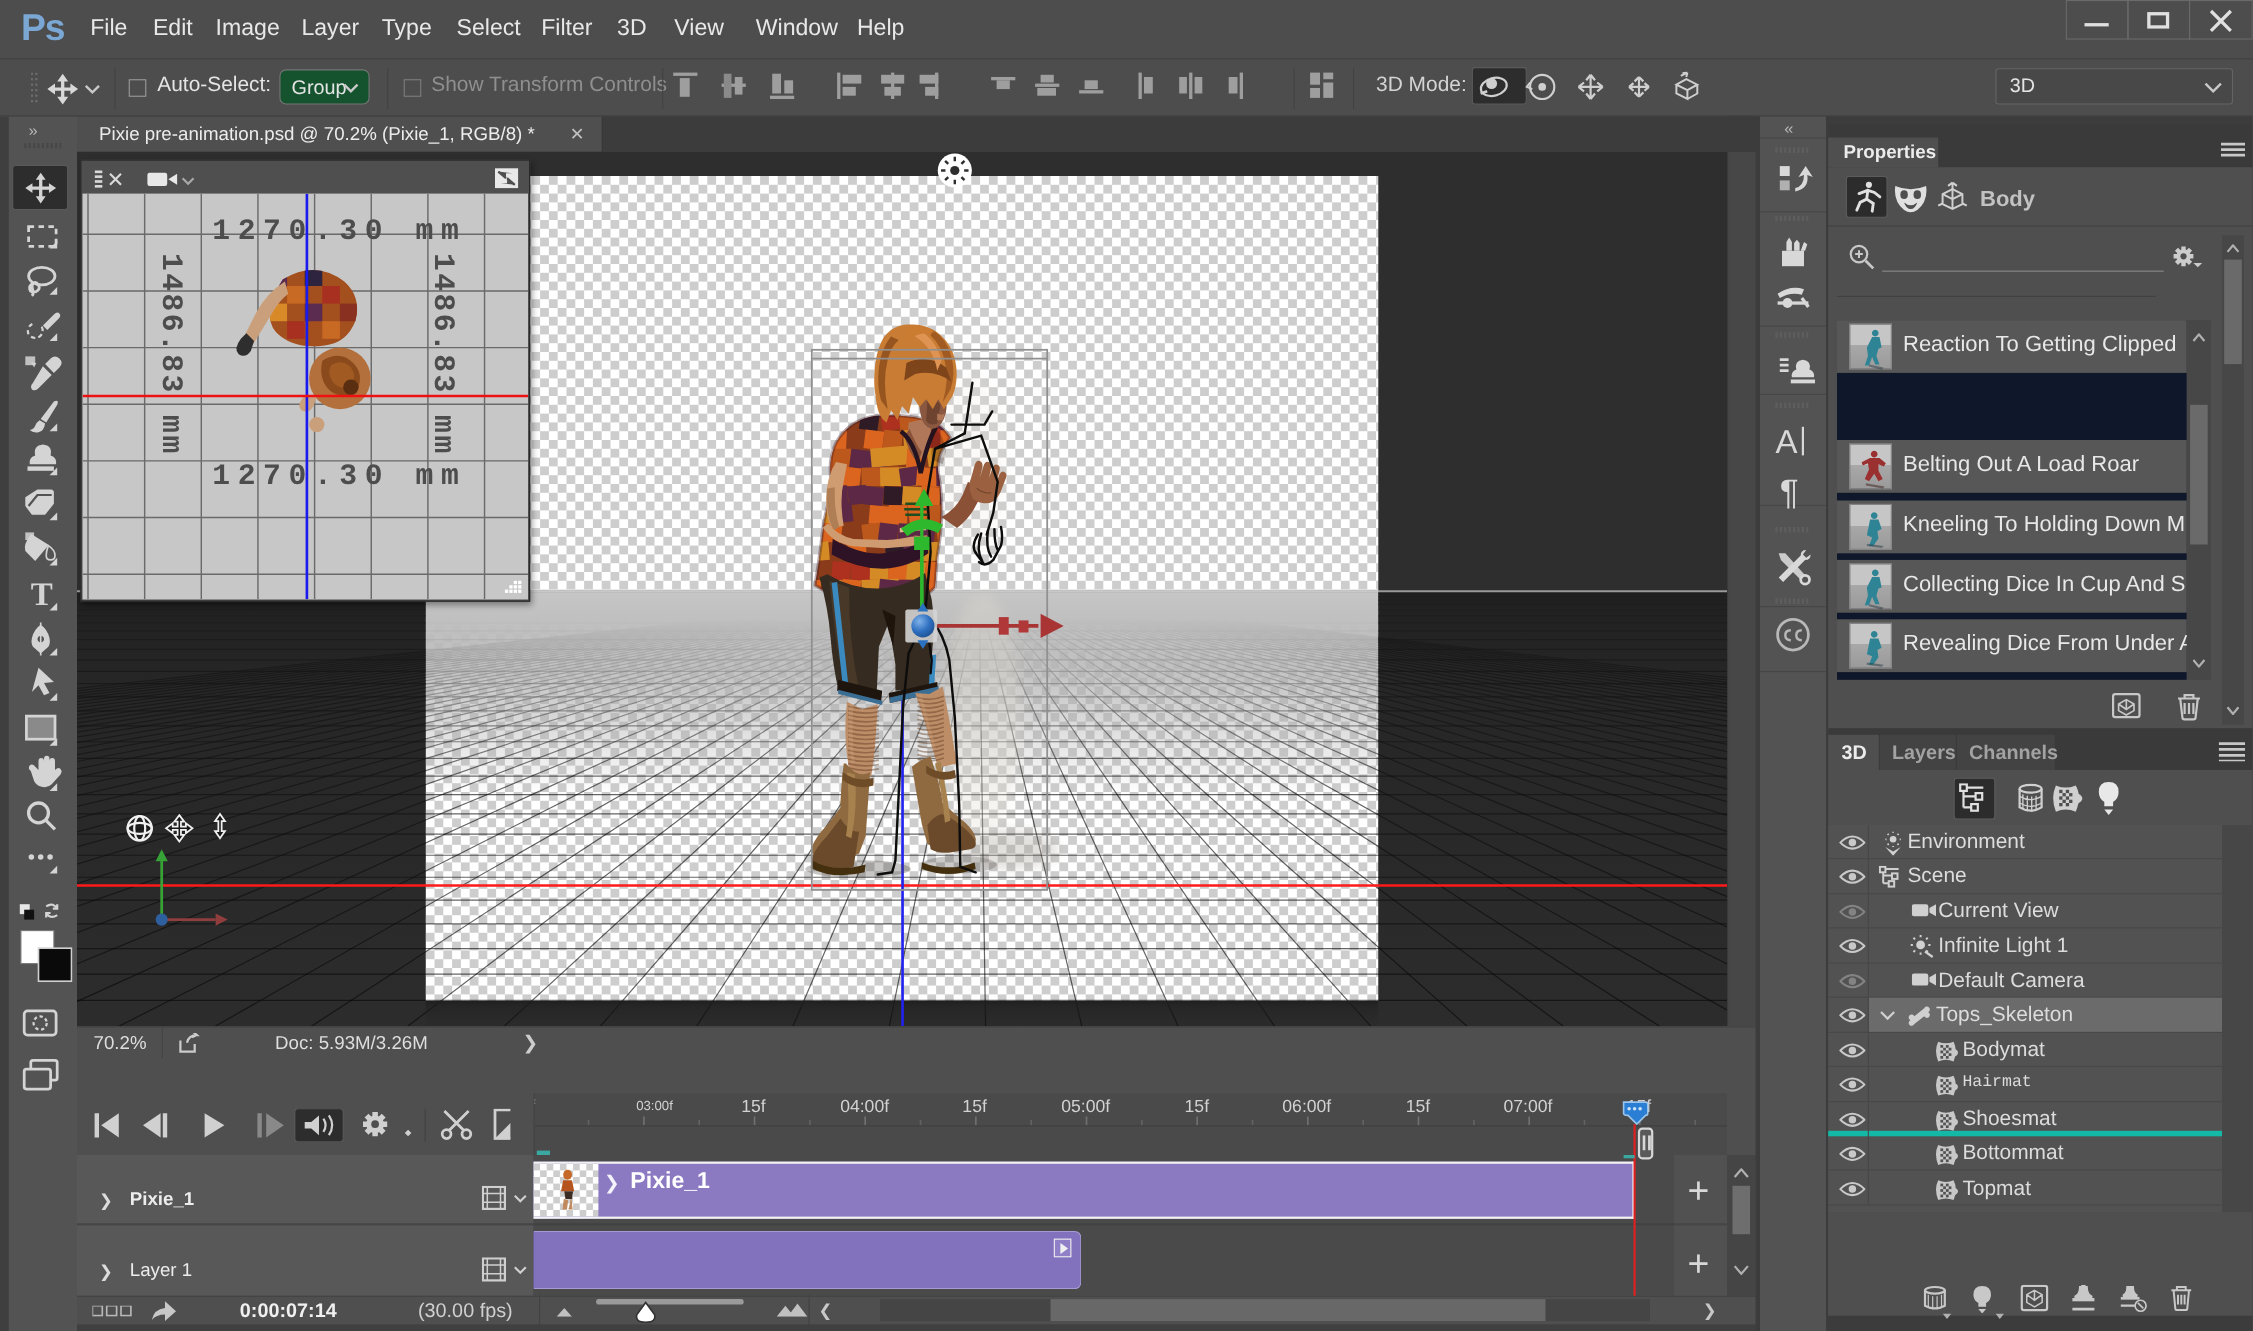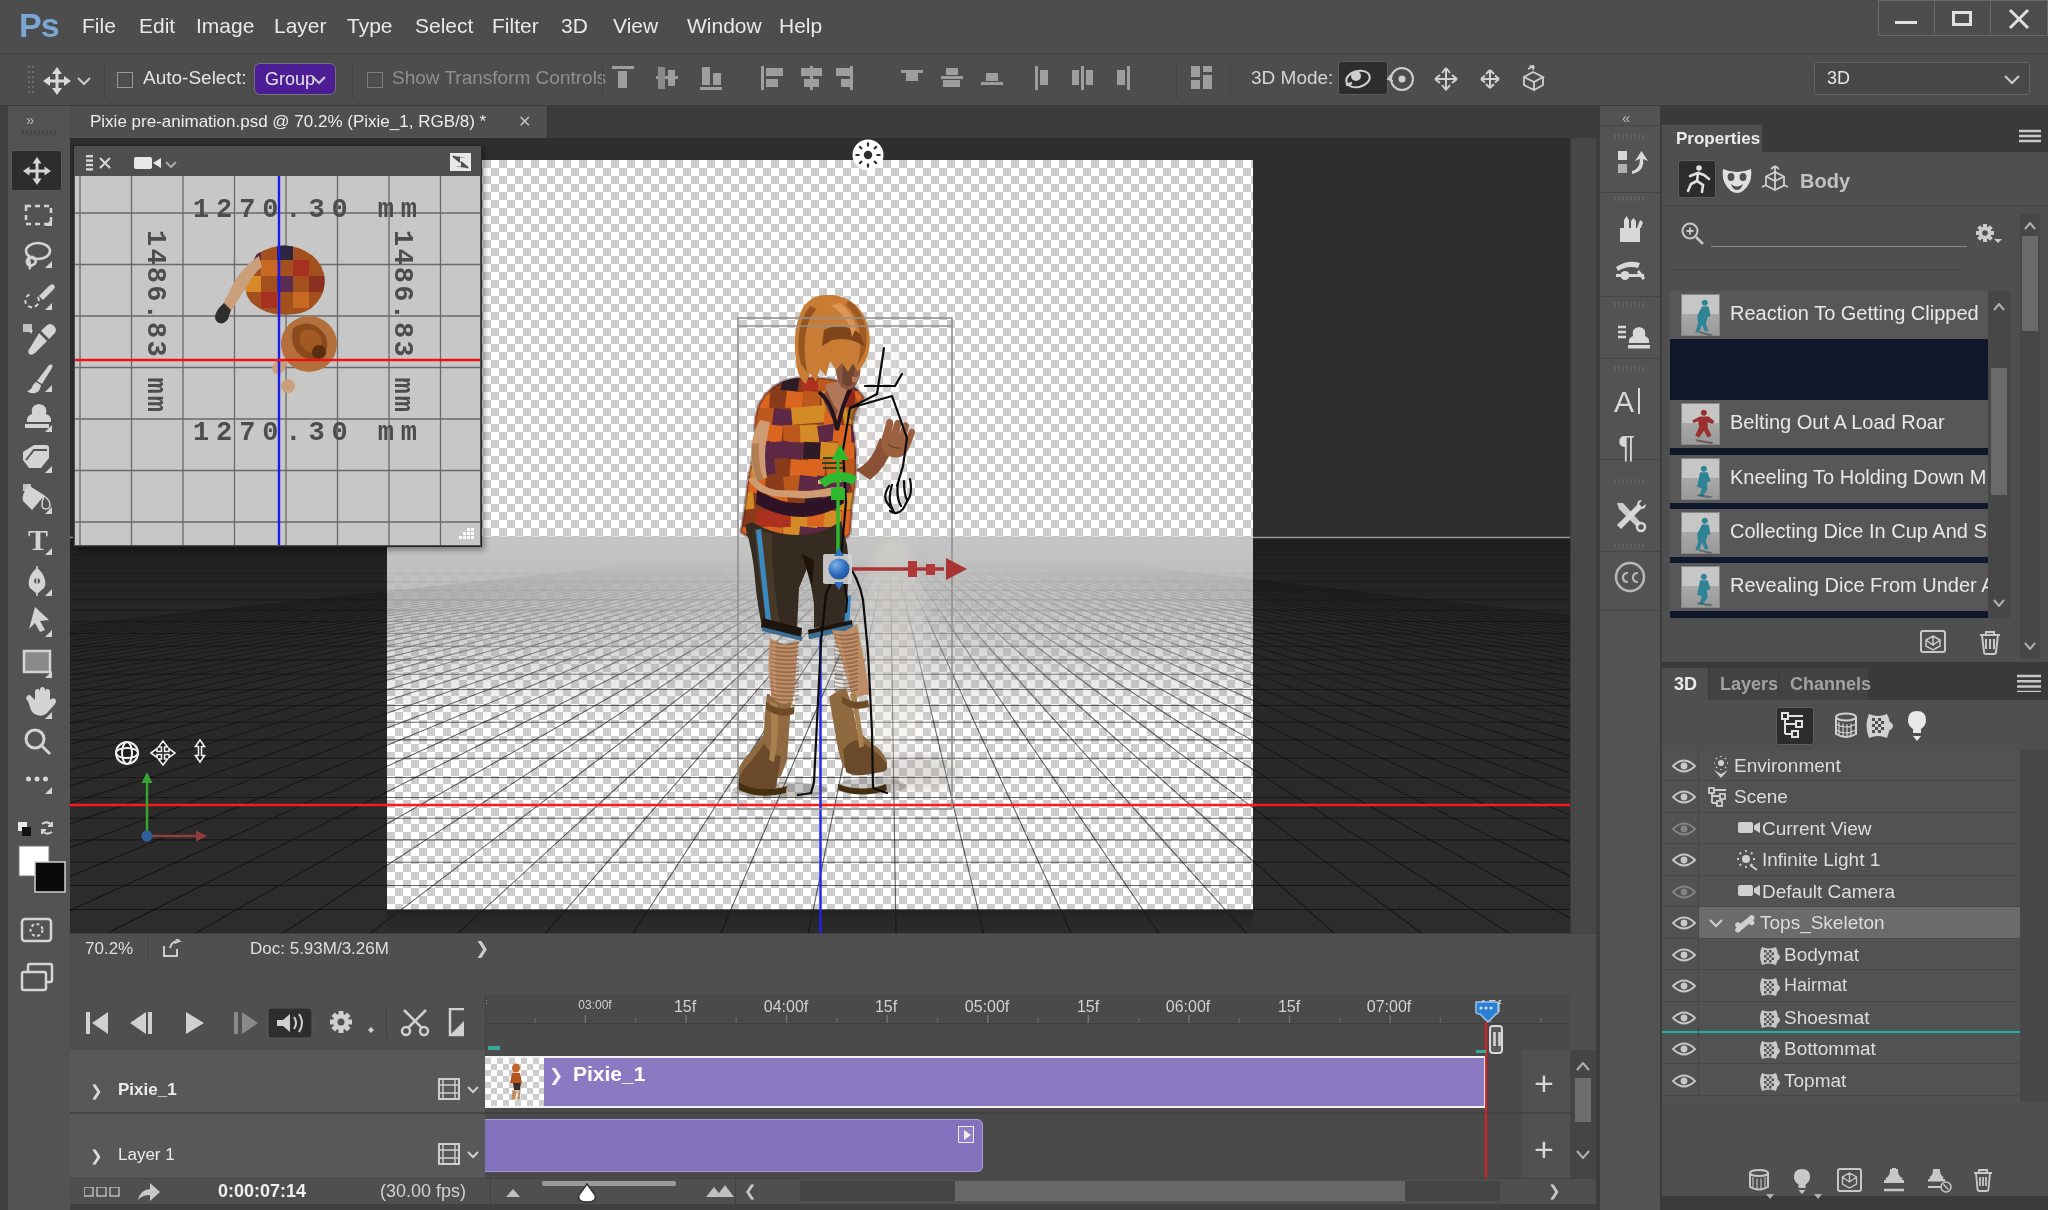--- a/index.html
+++ b/index.html
@@ -58,21 +58,21 @@
       </svg>
   <svg class="abs" style="left:42px;top:12px;" width="30" height="30" viewBox="0 0 30 30">
         <path d="M15 1 l5 7 h-3.5 v5.5 h5.5 v-3.5 l7 5 l-7 5 v-3.5 h-5.5 v5.5 h3.5 l-5 7 l-5 -7 h3.5 v-5.5 h-5.5 v3.5 l-7 -5 l7 -5 v3.5 h5.5 v-5.5 h-3.5 Z" fill="#d8d8d8"></path>
       </svg>
   <svg class="abs" style="left:76px;top:22px;" width="16" height="10">
         <path d="M2 2 L8 8 L14 2" stroke="#c8c8c8" stroke-width="2.2" fill="none"></path>
       </svg>
   <div class="abs" style="left:104px;top:8px;width:1px;height:37px;background:#424242;"></div>
   <div class="abs" style="left:117px;top:18px;width:16px;height:16px;border:1.5px solid #9a9a9a;background:none;"></div>
   <span class="abs" style="left:143px;top:13px;font-size:19px;color:#e4e4e4;">Auto-Select:</span>
-  <div class="abs" style="left:254px;top:9px;width:82px;height:32px;border:1px solid #757575;border-radius:6px;background:#4c1d95;">
+  <div class="abs" style="left:254px;top:9px;width:82px;height:32px;border:1px solid #757575;border-radius:6px;background:#14532d;">
     <span class="abs" style="left:10px;top:5px;font-size:18px;color:#e4e4e4;">Group</span>
     <svg class="abs" style="left:56px;top:11px;" width="16" height="10">
           <path d="M2 2 L8 8 L14 2" stroke="#c8c8c8" stroke-width="2.2" fill="none"></path>
         </svg>
   </div>
   <div class="abs" style="left:352px;top:8px;width:1px;height:37px;background:#424242;"></div>
   <div class="abs" style="left:367px;top:18px;width:16px;height:16px;border:1.5px solid #7e7e7e;"></div>
   <span class="abs" style="left:392px;top:13px;font-size:19px;color:#8f8f8f;">Show Transform Controls</span>
   <div class="abs" style="left:602px;top:8px;width:1px;height:37px;background:#424242;"></div>
 
@@ -1191,23 +1191,23 @@
                   <rect x="12.5" y="7.5" width="2.5" height="2.5"></rect>
                   <rect x="5" y="10" width="2.5" height="2.5"></rect>
                   <rect x="10" y="10" width="2.5" height="2.5"></rect>
                   <rect x="7.5" y="12.5" width="2.5" height="2.5"></rect>
                   <rect x="12.5" y="12.5" width="2.5" height="2.5"></rect>
                   <rect x="5" y="15" width="2.5" height="2.5"></rect>
                   <rect x="10" y="15" width="2.5" height="2.5"></rect>
                 </g>
               </g>
             </svg>
-            <span class="abs" style="left:122px;top:5px;font-size:18px;color:#dcdcdc;font-weight:normal;white-space:nowrap;">Hairmat</span>
-          </div>
-          <div class="abs" style="left:0;top:251.6px;width:358px;height:31.4px;border-bottom:2px solid #14b8a6;">
+            <span class="abs" style="left:122px;top:5px;font-size:15px;color:#dcdcdc;font-weight:normal;white-space:nowrap;font-family:Liberation Mono, monospace;">Hairmat</span>
+          </div>
+          <div class="abs" style="left:0;top:251.6px;width:358px;height:31.4px;border-bottom:5px solid #14b8a6;">
             <svg class="abs" style="left:10px;top:8px;" width="24" height="16" viewBox="0 0 24 16">
               <path d="M1 8 Q12 -3 23 8 Q12 19 1 8 Z" fill="none" stroke="#c8c8c8" stroke-width="1.8"></path>
               <circle cx="12" cy="8" r="3.4" fill="#c8c8c8"></circle>
             </svg>
             <svg class="abs" style="left:97px;top:6px;" width="24" height="22" viewBox="0 0 24 22">
               <g>
                 <path d="M3 2 q7 3 14 0 q4 8 0 18 q-7 -3 -14 0 q-4 -10 0 -18 Z" fill="#c8c8c8"></path>
                 <path d="M17 8 q4 1.5 4 4 q0 2.5 -4 4 Z" fill="#c8c8c8"></path>
                 <g fill="#525252">
                   <rect x="5" y="5" width="2.5" height="2.5"></rect>

